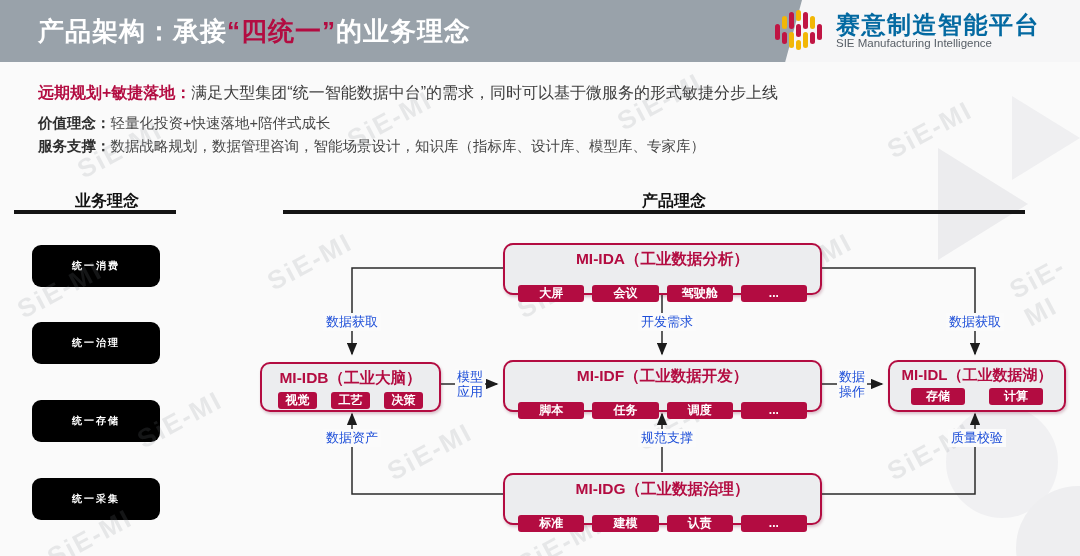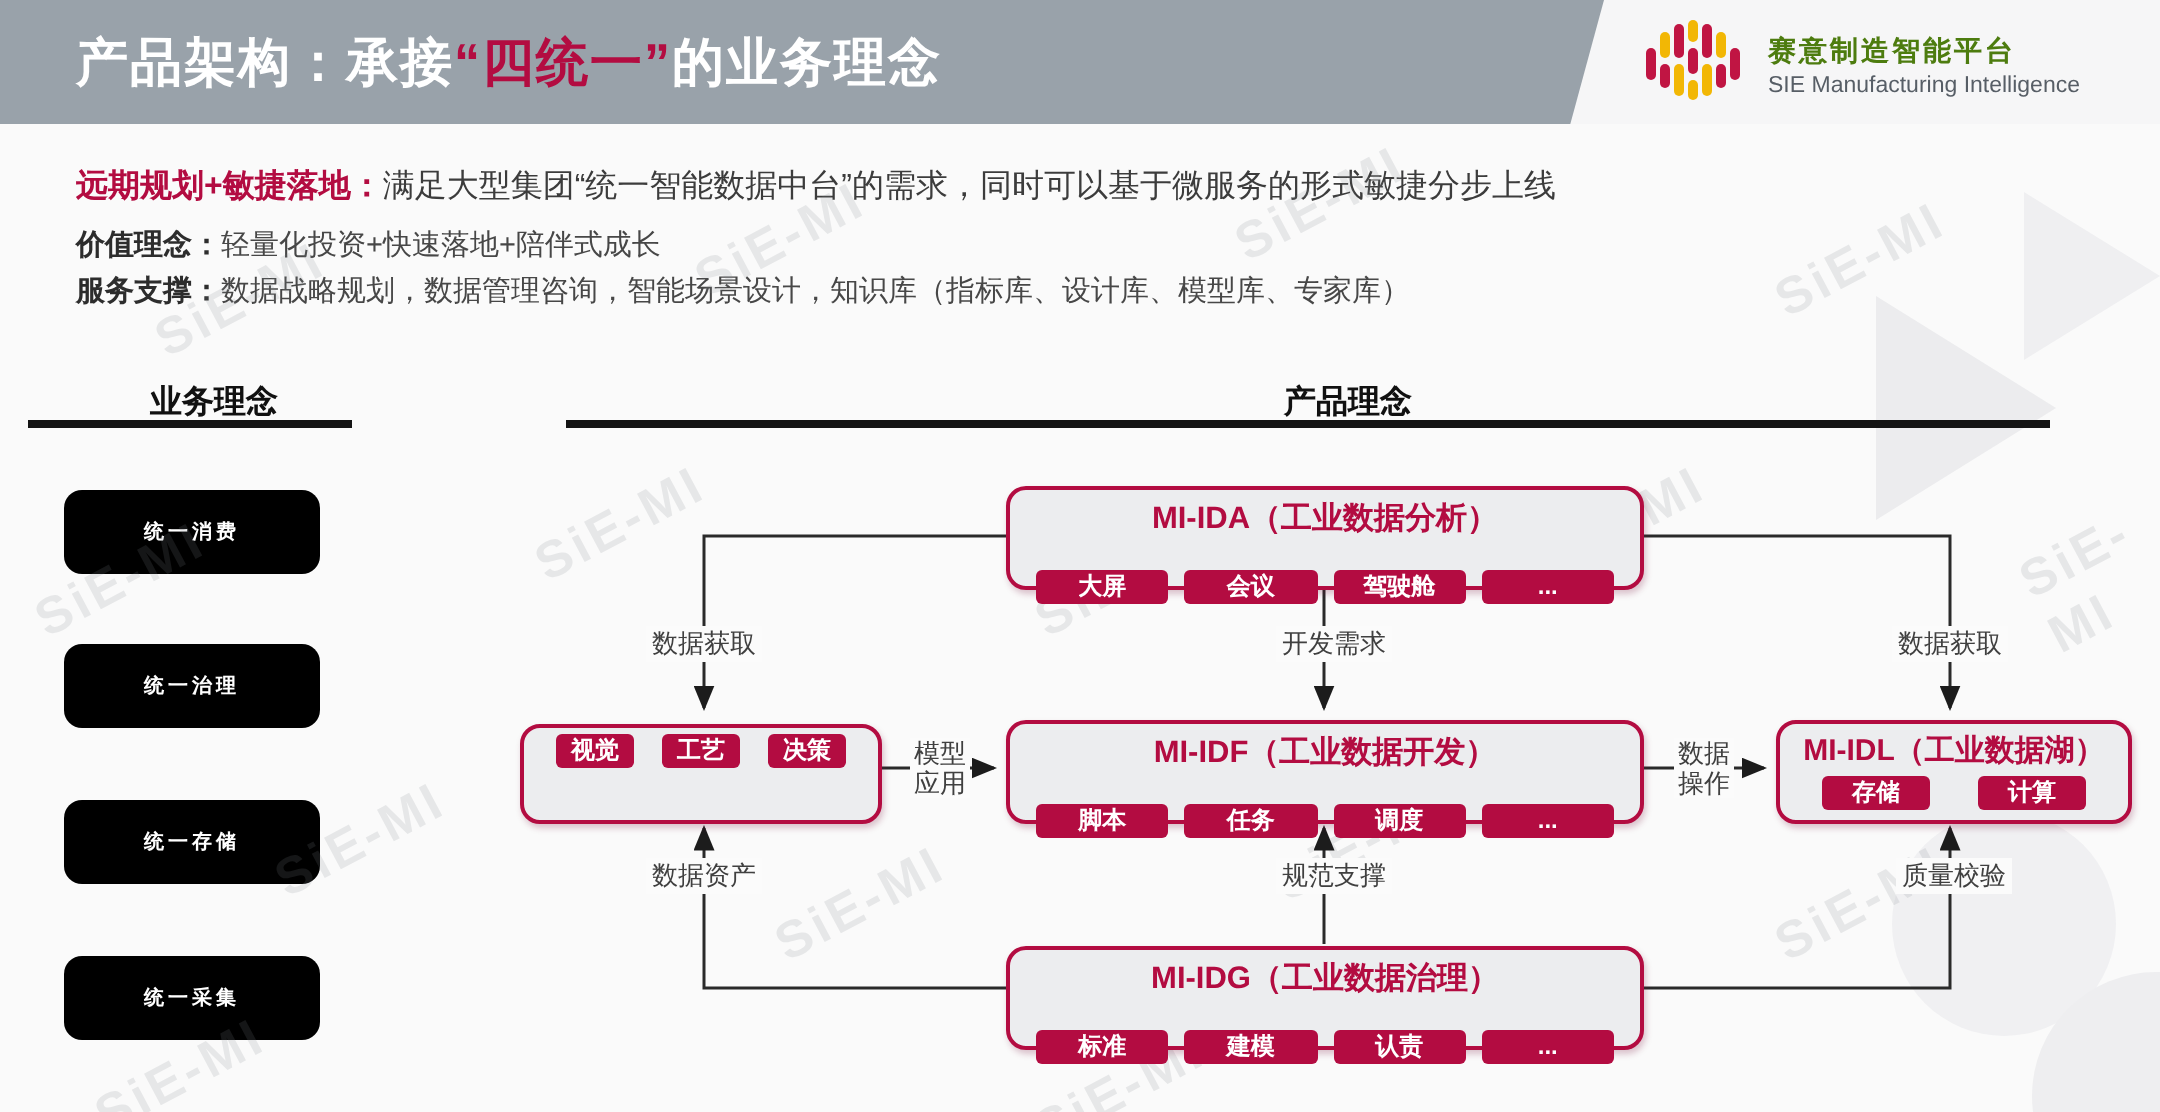--- a/index.html
+++ b/index.html
@@ -7,21 +7,21 @@
          font-family:"Liberation Sans","DejaVu Sans",sans-serif;}
 
   
   .hdr-band{position:absolute;left:0;top:0;width:1080px;height:62px;background:#f6f6f7;}
   .hdr-dark{position:absolute;left:0;top:0;width:802px;height:62px;background:#99a2aa;
             clip-path:polygon(0 0,100% 0,97.9% 100%,0 100%);}
   .hdr-title{position:absolute;left:38px;top:0;height:62px;line-height:62px;
              font-size:26px;font-weight:bold;color:#ffffff;letter-spacing:1px;white-space:nowrap;}
   .hdr-title .hl{color:#b30c41;}
   .logo{position:absolute;right:40px;top:10px;display:flex;align-items:center;gap:10px;}
-  .logo-cn{font-size:14px;font-weight:bold;color:#4d7c0f;letter-spacing:1.5px;line-height:24px;}
+  .logo-cn{font-size:24px;font-weight:bold;color:#0369a1;letter-spacing:1.5px;line-height:24px;}
   .logo-en{font-size:11.5px;color:#575e66;line-height:13px;}
 
   
   .lead{position:absolute;left:38px;top:83px;font-size:16px;color:#3c3c3c;white-space:nowrap;}
   .lead .lbl{color:#b30c41;font-weight:bold;}
   .bullets{position:absolute;left:38px;top:112px;font-size:14.5px;color:#474747;}
   .bullets .row{height:23px;line-height:23px;white-space:nowrap;}
   .bullets .lbl{font-weight:bold;color:#2d2d2d;}
 
   
@@ -52,21 +52,21 @@
   #mod-idg{left:503px;top:473px;width:315px;height:48px;}
   #mod-idb .pill{margin:0 7px;}
   #mod-idl .pill{margin:0 12px;}
   #mod-idl .m-title{font-size:15px;}
 
   
   .deco-svg,.line-svg{position:absolute;left:0;top:0;pointer-events:none;}
   .deco-svg{z-index:0;}
   .line-svg{z-index:2;}
   .edge-label{position:absolute;transform:translate(-50%,-50%);background:#fbfbfb;padding:0 3px;
-              font-size:13px;color:#404040;white-space:nowrap;z-index:4;}
+              font-size:13px;color:#1d4ed8;white-space:nowrap;z-index:4;}
   .edge-label.two{background:transparent;line-height:15px;text-align:center;padding:0;}
   .edge-label.two span{display:block;background:#fbfbfb;padding:0 2px;}
 
   
   .wm{position:absolute;transform:translate(-50%,-50%) rotate(-28deg);font-size:26px;font-weight:bold;
       letter-spacing:2px;color:rgba(130,135,140,0.16);z-index:1;pointer-events:none;}
 </style>
 </head>
 <body>
 
@@ -167,20 +167,21 @@
     <div class="m-title">MI-IDA（工业数据分析）</div>
     <div class="m-apps">
       <div class="pill">大屏</div>
       <div class="pill">会议</div>
       <div class="pill">驾驶舱</div>
       <div class="pill">...</div>
     </div>
   </div>
 
   <div class="module" id="mod-idb">
+    <div class="m-title">MI-IDB（工业大脑）</div>
     <div class="m-apps">
       <div class="pill">视觉</div>
       <div class="pill">工艺</div>
       <div class="pill">决策</div>
     </div>
   </div>
 
   <div class="module" id="mod-idf">
     <div class="m-title">MI-IDF（工业数据开发）</div>
     <div class="m-apps">

